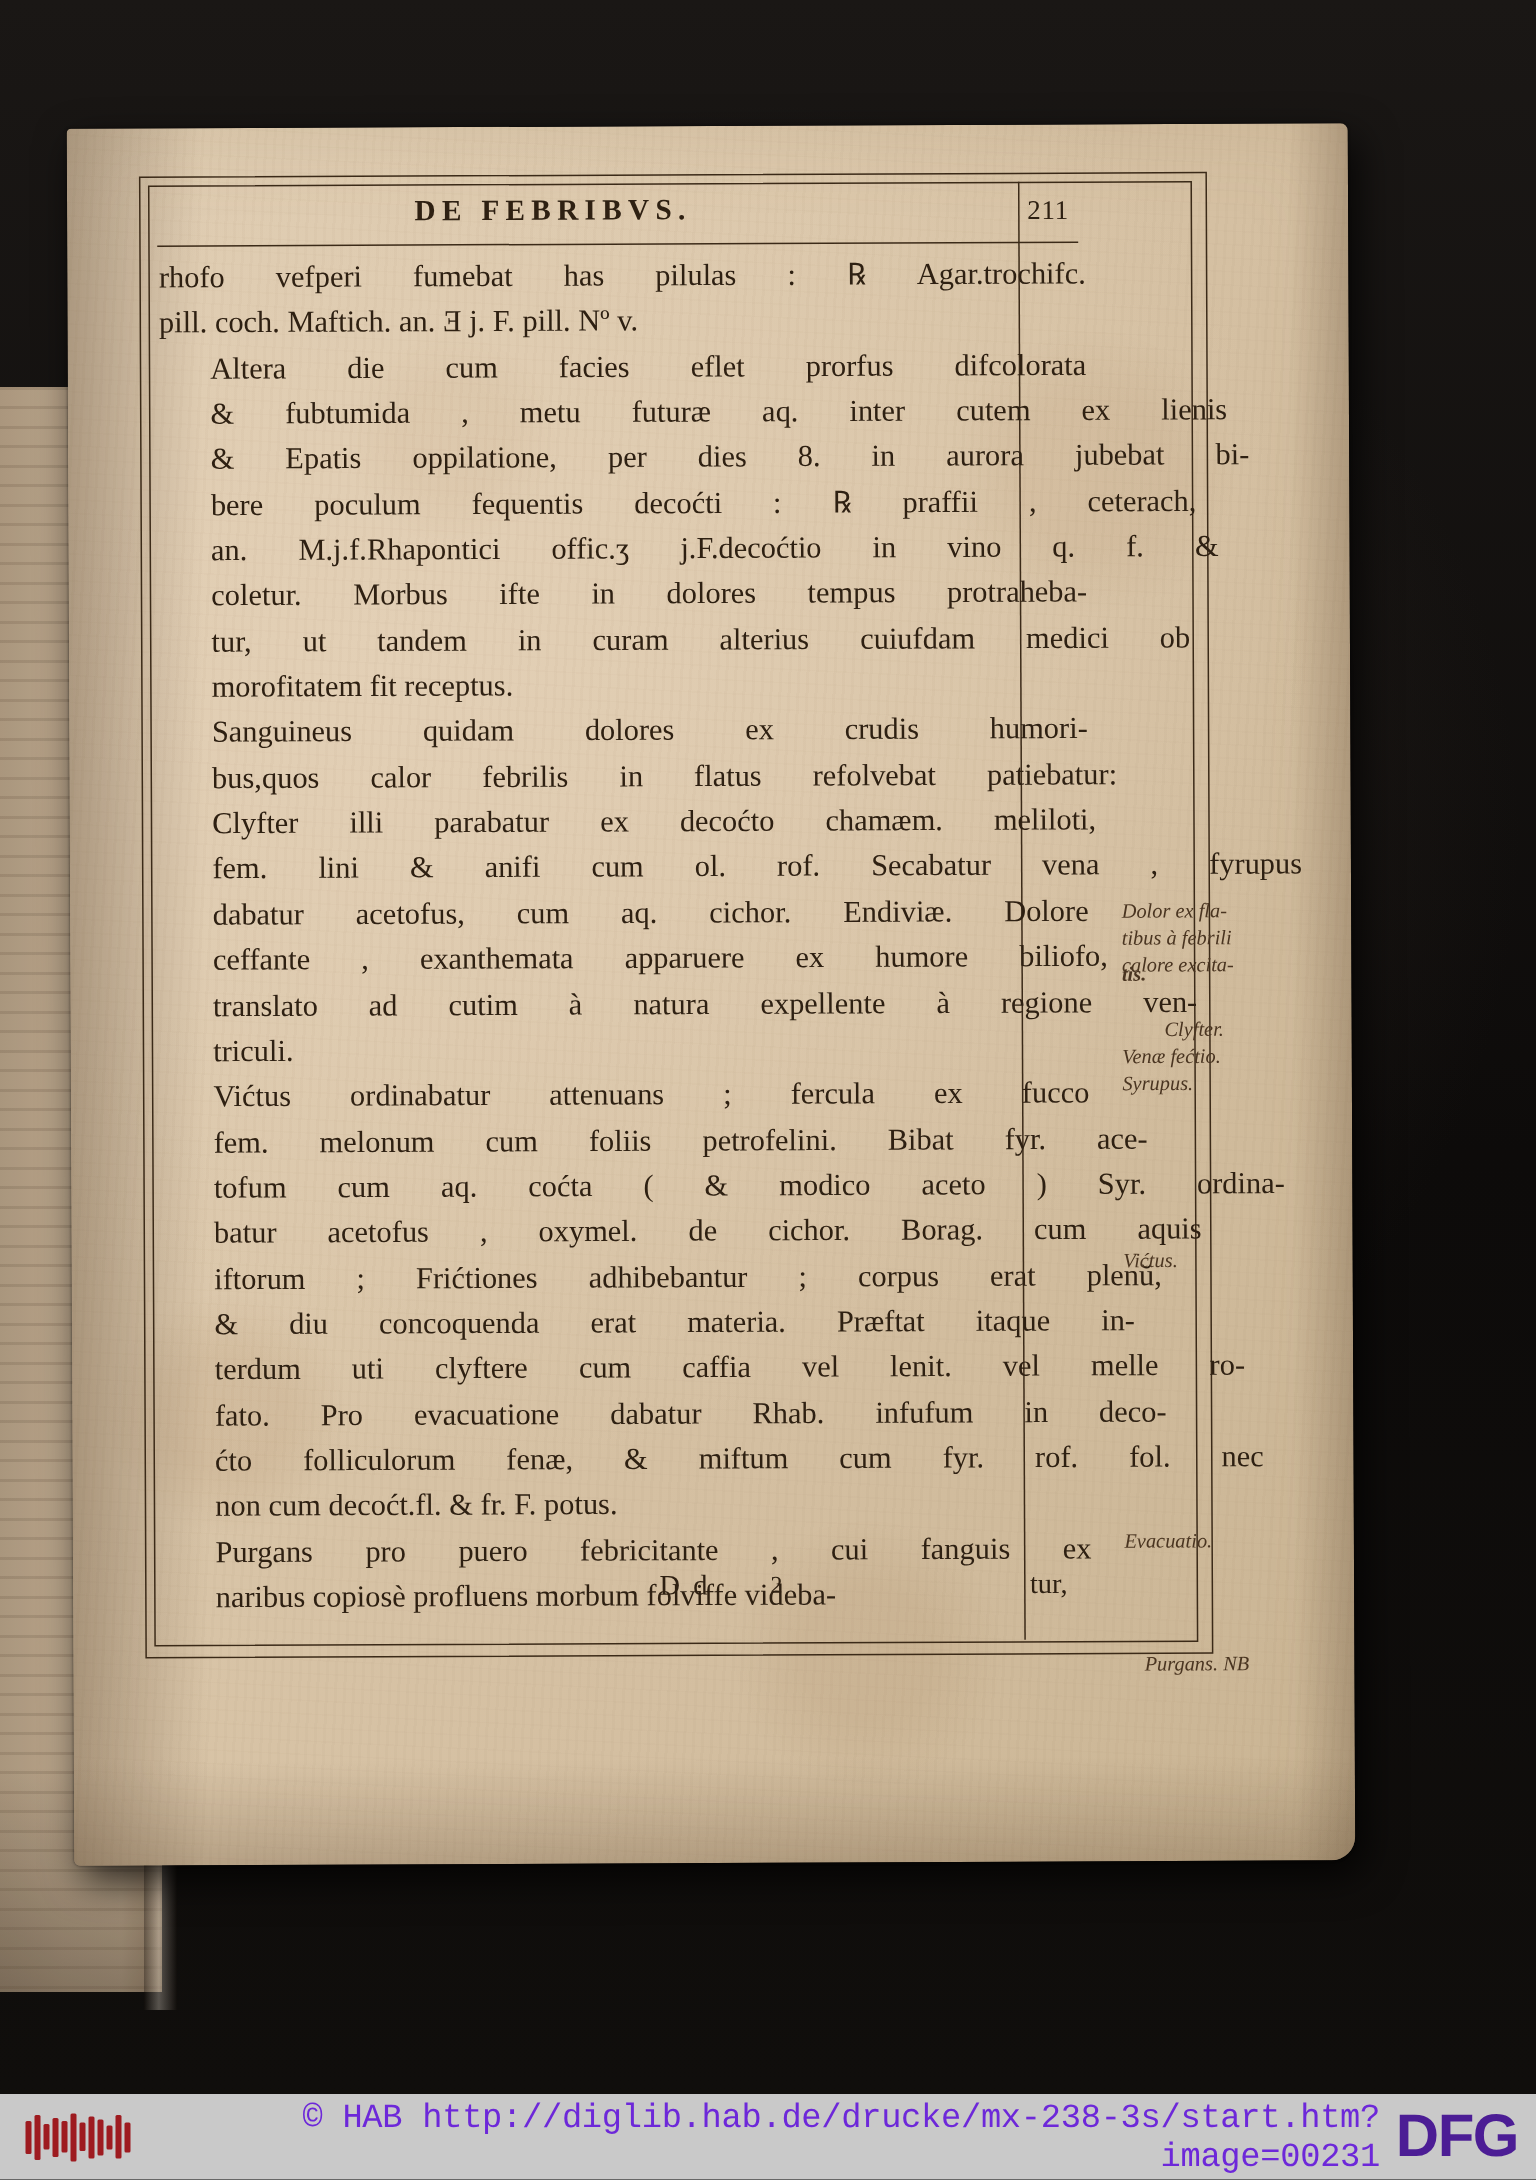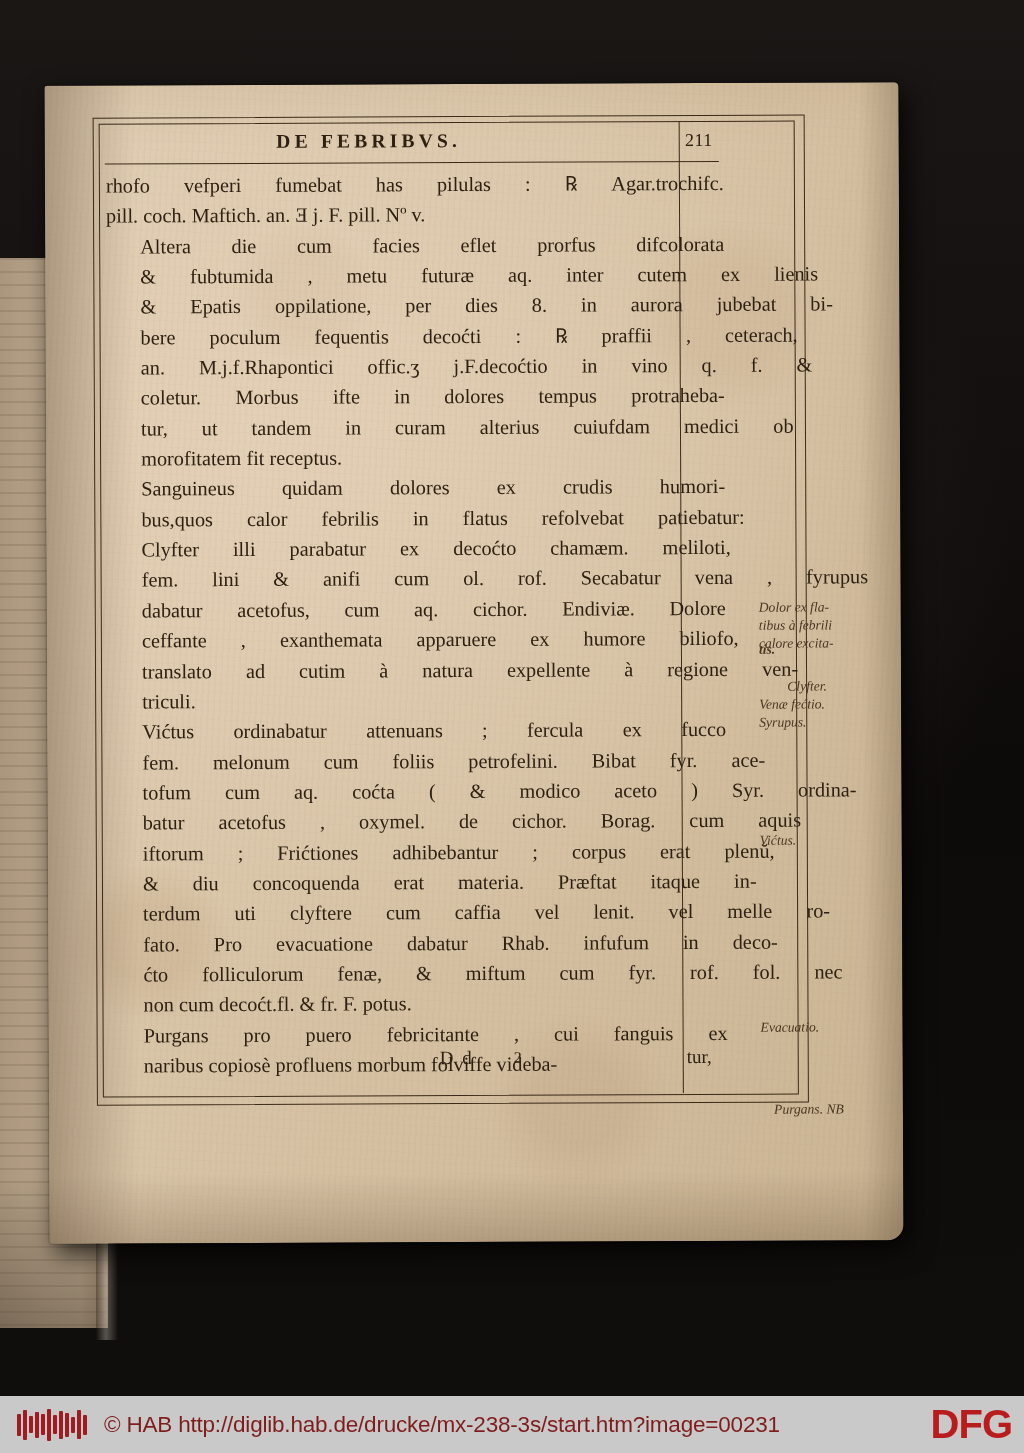--- a/index.html
+++ b/index.html
@@ -90,36 +90,36 @@
 
   .sig{position:absolute;left:7px;top:925px;width:618px;height:28px;
        font-size:19px;}
   .sig .s1{position:absolute;left:330px;top:0;letter-spacing:2px;}
   .sig .s2{position:absolute;left:404px;top:2px;font-size:16px;}
   .sig .cw{position:absolute;right:16px;top:0;}
 
   
   .margin{position:absolute;left:640px;top:38px;width:104px;height:972px;
         font-style:italic;font-size:13.6px;line-height:17.6px;color:#4a3521;}
-  .mnote{position:absolute;left:7px;width:96px;margin-left:11px;}
+  .mnote{position:absolute;left:7px;width:96px;}
   .mnote.ctr{text-align:center;}
 
   
   .footer{position:absolute;left:0;top:1396px;width:1024px;height:57px;
         background:#c9c9c9;display:flex;align-items:center;}
-  .footer .cred{flex:1;text-align:left;color:#7f1d1d;
-        font-family:Liberation Sans, sans-serif;
+  .footer .cred{flex:1;text-align:right;color:#6d28d9;
+        font-family:Liberation Mono, monospace;
         font-size:22.5px;letter-spacing:-.2px;}
   .hablogo{width:104px;height:57px;display:flex;align-items:center;
         justify-content:center;gap:2px;}
   .hablogo i{display:block;width:4px;background:#9e1b20;border-radius:1px;}
   .dfglogo{width:104px;height:57px;display:flex;align-items:center;
         justify-content:flex-end;padding-right:12px;box-sizing:border-box;
         font-family:"Liberation Sans","DejaVu Sans",sans-serif;
-        font-weight:700;font-size:40px;color:#b91c1c;letter-spacing:-1px;}
+        font-weight:700;font-size:40px;color:#4c1d95;letter-spacing:-1px;}
 </style>
 </head>
 <body>
 
 <div class="scan">
 
   <div class="facing">
     <div class="fbot"></div>
   </div>
   <div class="gutterline"></div>

